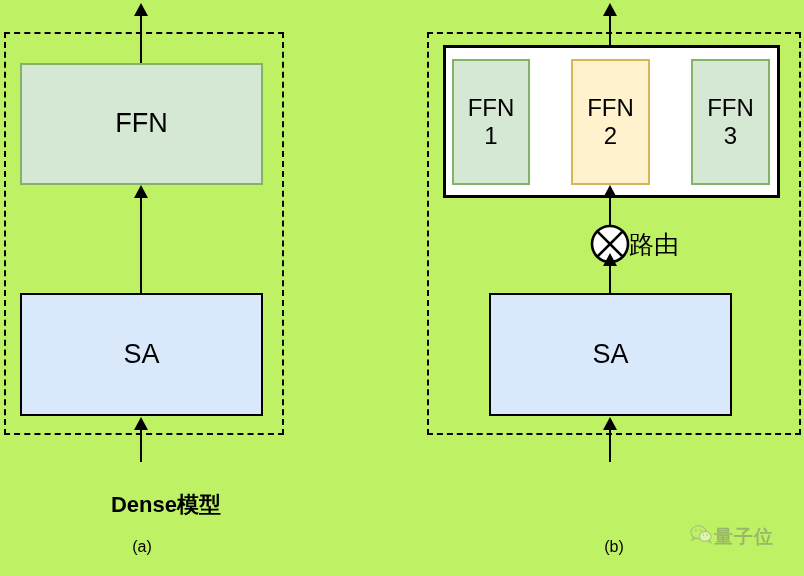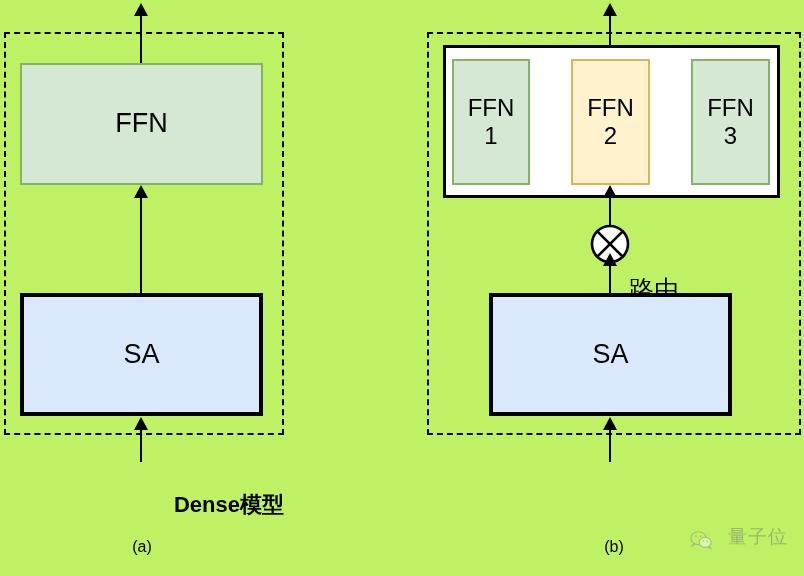--- a/index.html
+++ b/index.html
@@ -42,21 +42,21 @@
     position: absolute;
     display: flex;
     align-items: center;
     justify-content: center;
     text-align: center;
     color: #000000;
     line-height: 1.18;
     white-space: pre-line;
   }
   .block-green  { background: #d5e8d4; border: 2px solid #82b366; }
-  .block-blue   { background: #dae8fc; border: 4px solid #000000; }
+  .block-blue   { background: #dae8fc; border: 2px solid #000000; }
   .block-orange { background: #fff2cc; border: 2px solid #d6b656; }
 
   
   #ffn-dense  { left: 20px;  top: 63px;  width: 243px; height: 122px; font-size: 27px; }
   #sa-dense   { left: 20px;  top: 293px; width: 243px; height: 123px; font-size: 27px; }
 
   
   #ffn-expert-1 { left: 452px; top: 59px;  width: 78px; height: 126px; font-size: 24px; }
   #ffn-expert-2 { left: 571px; top: 59px;  width: 79px; height: 126px; font-size: 24px; }
   #ffn-expert-3 { left: 691px; top: 59px;  width: 79px; height: 126px; font-size: 24px; }
@@ -103,53 +103,54 @@
     height: 40px;
   }
   #router-group svg { display: block; }
   #router-label {
     position: absolute;
     left: 629px;
     top: 228px;
     font-size: 25px;
     color: #000000;
     white-space: nowrap;
-    margin-top: 45px;
   }
 
   
   .caption-bold {
     position: absolute;
     font-size: 22px;
     font-weight: bold;
     color: #000000;
-    text-align: right;
-    white-space: nowrap;
+    text-align: center;
+    white-space: nowrap;
+    margin-left: 24px;
   }
   .caption-sub {
     position: absolute;
     font-size: 16px;
     color: #000000;
     text-align: center;
     white-space: nowrap;
   }
   #caption-a-title { left: 0px;   top: 490px; width: 284px; }
   #caption-a-index { left: 0px;   top: 538px; width: 284px; }
   #caption-b-title { left: 427px; top: 490px; width: 374px; }
   #caption-b-index { left: 427px; top: 538px; width: 374px; }
 
   
   #watermark {
     position: absolute;
     left: 690px;
     top: 524px;
     display: flex;
-    align-items: flex-end;
-    gap: 16px;
+    align-items: flex-start;
+    gap: 2px;
     opacity: 0.45;
+    font-weight: bold;
   }
   #watermark-logo svg { display: block; }
   #watermark-text {
     font-size: 19px;
     color: #6f6f6f;
     letter-spacing: 1px;
     white-space: nowrap;
   }
 </style>
 </head>

